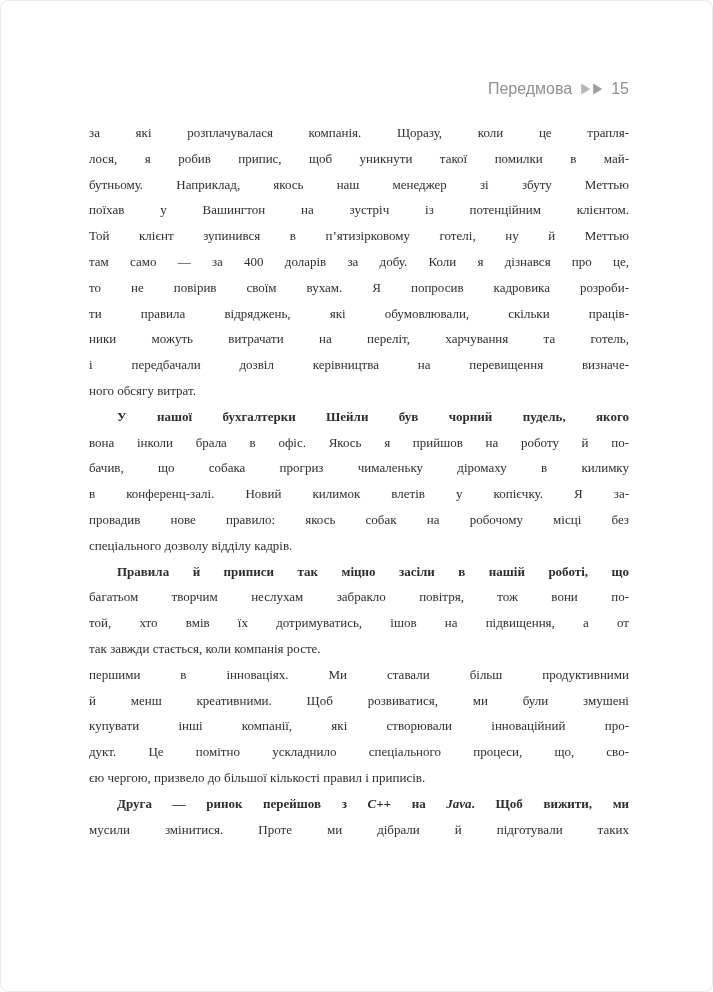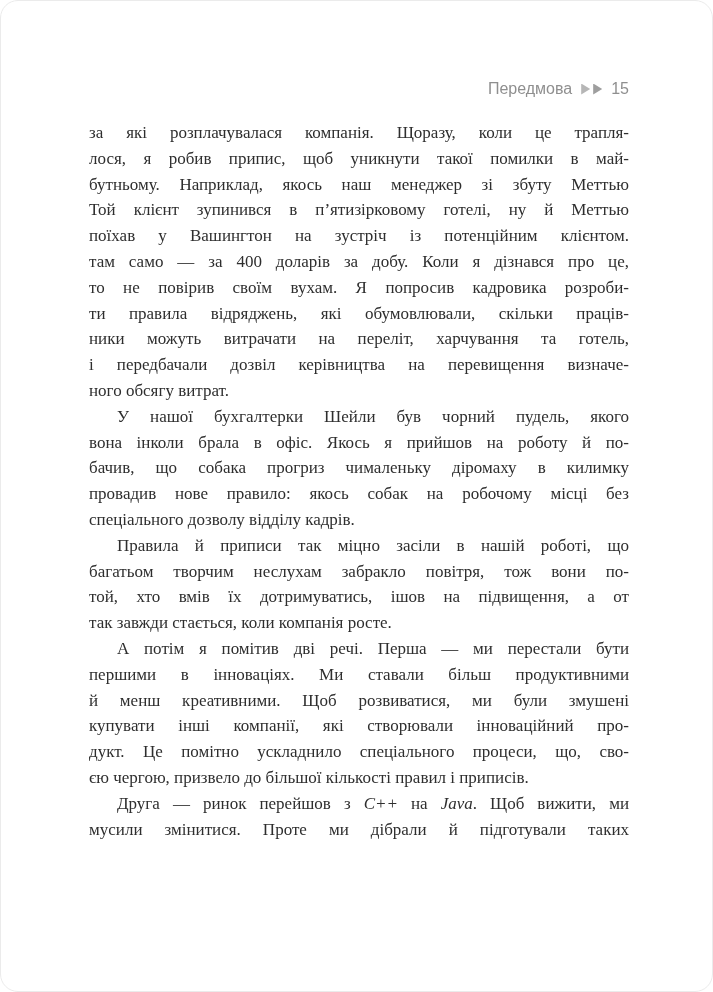--- a/index.html
+++ b/index.html
@@ -3,21 +3,21 @@
 <meta charset="utf-8">
 <style>
   html, body { margin: 0; padding: 0; background: #ffffff; }
   .page {
     position: relative;
     width: 713px;
     height: 992px;
     box-sizing: border-box;
     background: var(--page-bg, #ffffff);
     border: 1px solid var(--border-col, #ebebeb);
-    border-radius: 18px;
+    border-radius: 8px;
     overflow: hidden;
     font-family: "Liberation Serif", "DejaVu Serif", serif;
   }
   .content {
     position: absolute;
     left: 88px;
     top: 78px;
     width: 540px;
   }
   .running-head {
@@ -34,31 +34,31 @@
   .chevrons { display: inline-flex; align-items: center; gap: 3px; }
   .chev {
     width: 9px; height: 11px;
     background: var(--chevron-col, #9e9e9e);
     clip-path: polygon(0 0, 100% 50%, 0 100%);
     display: inline-block;
   }
   .chev.light { opacity: .75; }
   .body-text {
     color: var(--text-col, #2e2e2e);
-    font-size: 17px;
+    font-size: 13px;
     line-height: 25.8px;
   }
   .paragraph { margin: 0; }
   .line {
     text-align: justify;
     text-align-last: justify;
     white-space: normal;
   }
   .line.last { text-align-last: left; font-family: Liberation Serif, serif; }
-  .line.first-indent { padding-left: 28px; }
+  .line.first-indent { padding-left: 28px; font-weight: bold; }
   .line i { font-style: italic; }
 </style>
 </head>
 <body>
 
 <div class="page" style="--page-bg: #ffffff; --border-col: #ebebeb; --text-col: #2e2e2e; --header-col: #8f8f8f; --chevron-col: #9e9e9e;">
   <div class="content">
 
     <div class="running-head">
       <span>Передмова</span>
@@ -67,44 +67,44 @@
         <span class="chev"></span>
       </span>
       <span>15</span>
     </div>
 
     <div class="body-text">
         <div class="paragraph">
           <div class="line">за які розплачувалася компанія. Щоразу, коли це трапля-</div>
           <div class="line">лося, я робив припис, щоб уникнути такої помилки в май-</div>
           <div class="line">бутньому. Наприклад, якось наш менеджер зі збуту Меттью</div>
+          <div class="line">поїхав у Вашингтон на зустріч із потенційним клієнтом.</div>
           <div class="line">Той клієнт зупинився в п’ятизірковому готелі, ну й Меттью</div>
-          <div class="line">поїхав у Вашингтон на зустріч із потенційним клієнтом.</div>
           <div class="line">там само — за 400 доларів за добу. Коли я дізнався про це,</div>
           <div class="line">то не повірив своїм вухам. Я попросив кадровика розроби-</div>
           <div class="line">ти правила відряджень, які обумовлювали, скільки праців-</div>
           <div class="line">ники можуть витрачати на переліт, харчування та готель,</div>
           <div class="line">і передбачали дозвіл керівництва на перевищення визначе-</div>
           <div class="line last">ного обсягу витрат.</div>
         </div>
         <div class="paragraph">
           <div class="line first-indent">У нашої бухгалтерки Шейли був чорний пудель, якого</div>
           <div class="line">вона інколи брала в офіс. Якось я прийшов на роботу й по-</div>
           <div class="line">бачив, що собака прогриз чималеньку діромаху в килимку</div>
+          <div class="line">в конференц-залі. Новий килимок влетів у копієчку. Я за-</div>
           <div class="line">провадив нове правило: якось собак на робочому місці без</div>
           <div class="line last">спеціального дозволу відділу кадрів.</div>
         </div>
         <div class="paragraph">
           <div class="line first-indent">Правила й приписи так міцно засіли в нашій роботі, що</div>
           <div class="line">багатьом творчим неслухам забракло повітря, тож вони по-</div>
           <div class="line">той, хто вмів їх дотримуватись, ішов на підвищення, а от</div>
           <div class="line last">так завжди стається, коли компанія росте.</div>
         </div>
         <div class="paragraph">
-          <div class="line first-indent">А потім я помітив дві речі. Перша — ми перестали бути</div>
           <div class="line">першими в інноваціях. Ми ставали більш продуктивними</div>
           <div class="line">й менш креативними. Щоб розвиватися, ми були змушені</div>
           <div class="line">купувати інші компанії, які створювали інноваційний про-</div>
           <div class="line">дукт. Це помітно ускладнило спеціального процеси, що, сво-</div>
           <div class="line last">єю чергою, призвело до більшої кількості правил і приписів.</div>
         </div>
         <div class="paragraph">
           <div class="line first-indent">Друга — ринок перейшов з <i>C++</i> на <i>Java</i>. Щоб вижити, ми</div>
           <div class="line">мусили змінитися. Проте ми дібрали й підготували таких</div>
         </div>

